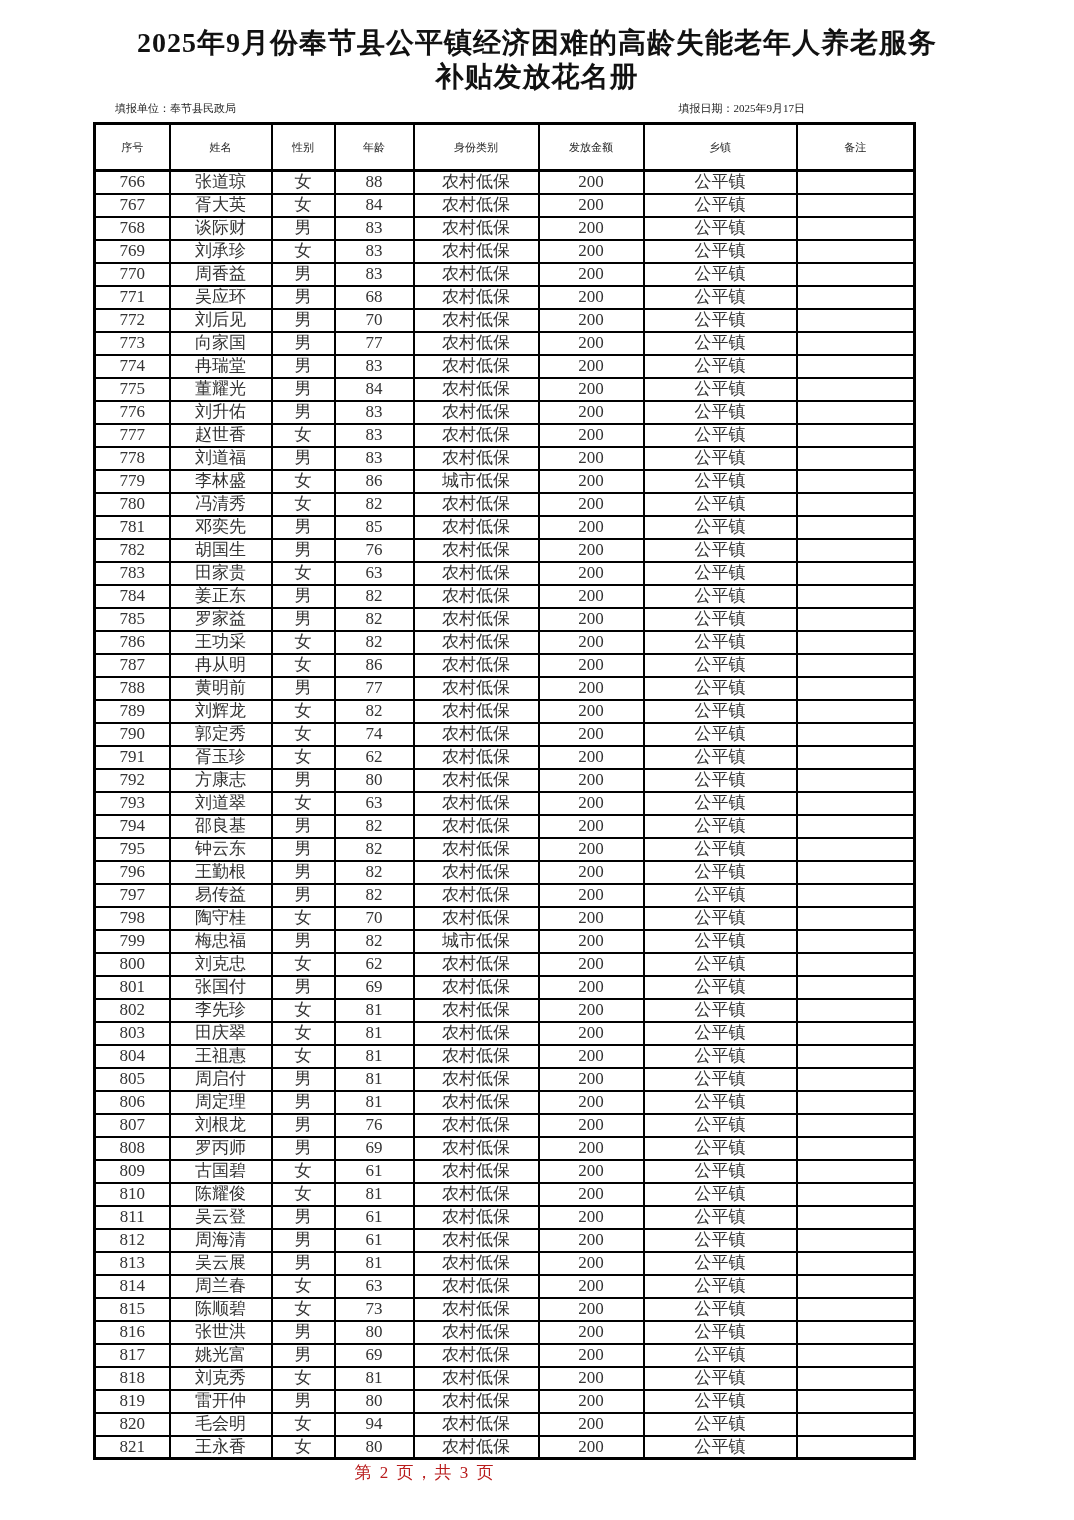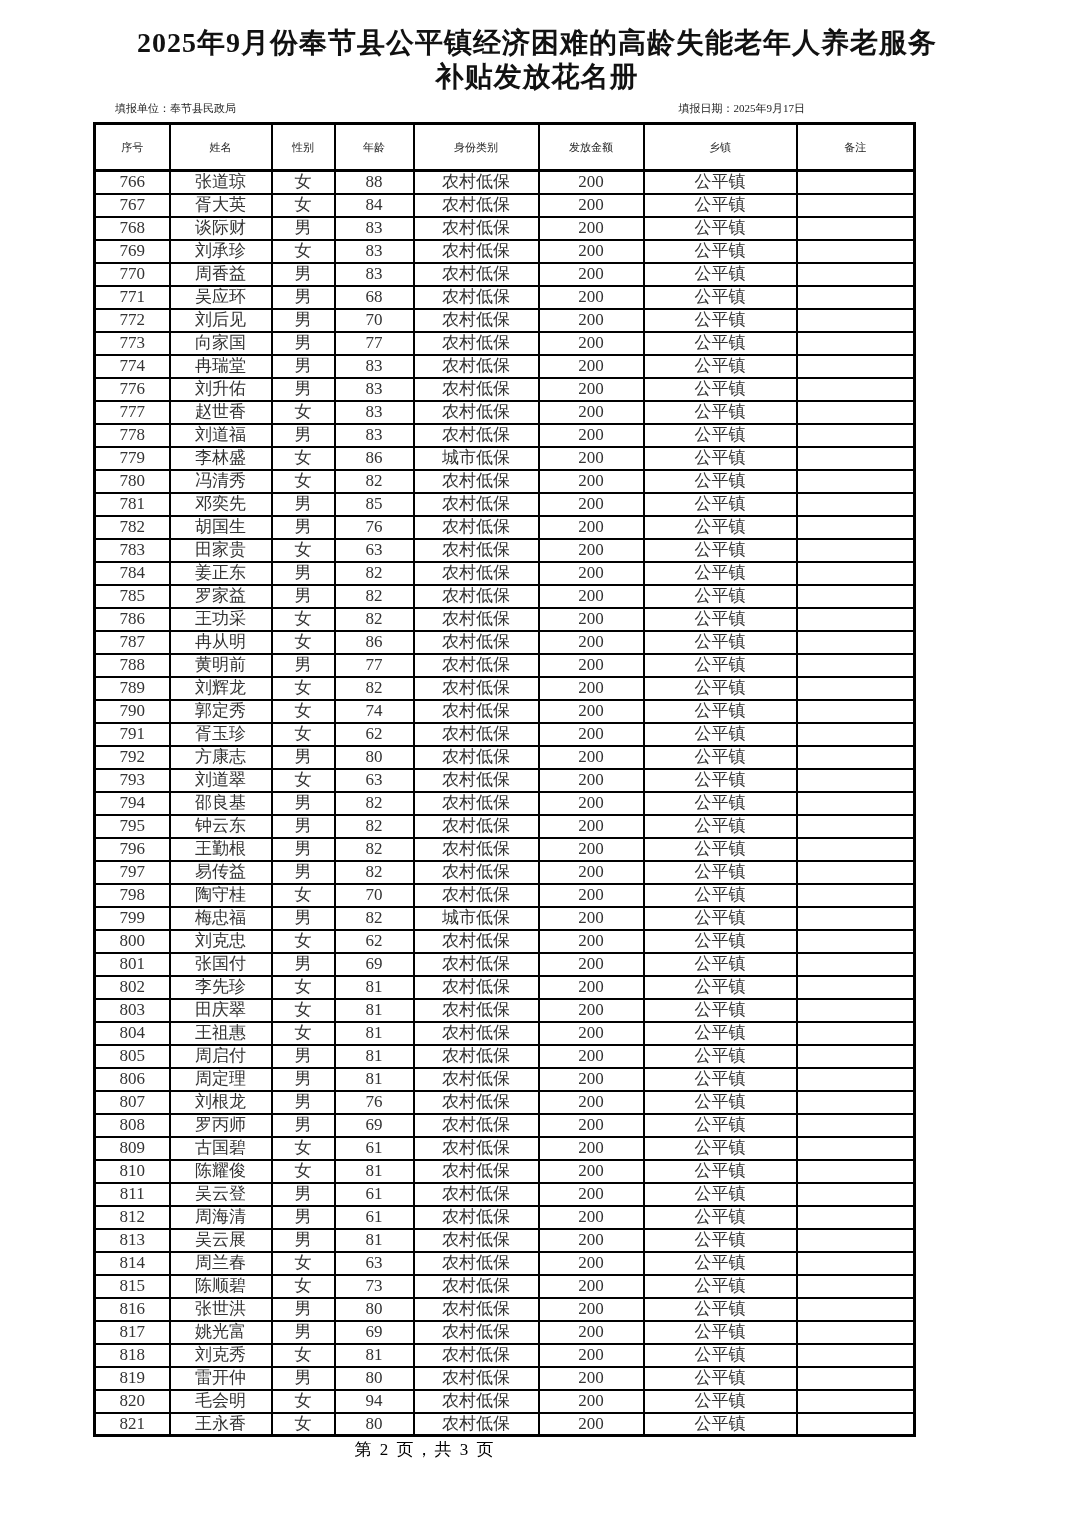--- a/index.html
+++ b/index.html
@@ -65,21 +65,21 @@
   col.c3 { width: 79px; }
   col.c4 { width: 125px; }
   col.c5 { width: 105px; }
   col.c6 { width: 153px; }
   col.c7 { width: 118px; }
   .page-footer {
     margin-top: 1px;
     width: 850px;
     text-align: center;
     font-size: 17px;
-    color: #000000;
+    color: #b91c1c;
     letter-spacing: 2px;
   }
 </style>
 </head>
 <body>
 
 <div class="doc-title">
   <div>2025年9月份奉节县公平镇经济困难的高龄失能老年人养老服务</div>
   <div>补贴发放花名册</div>
 </div>
@@ -197,20 +197,30 @@
         <td>774</td>
         <td>冉瑞堂</td>
         <td>男</td>
         <td>83</td>
         <td>农村低保</td>
         <td>200</td>
         <td>公平镇</td>
         <td></td>
       </tr>
       <tr>
+        <td>775</td>
+        <td>董耀光</td>
+        <td>男</td>
+        <td>84</td>
+        <td>农村低保</td>
+        <td>200</td>
+        <td>公平镇</td>
+        <td></td>
+      </tr>
+      <tr>
         <td>776</td>
         <td>刘升佑</td>
         <td>男</td>
         <td>83</td>
         <td>农村低保</td>
         <td>200</td>
         <td>公平镇</td>
         <td></td>
       </tr>
       <tr>

